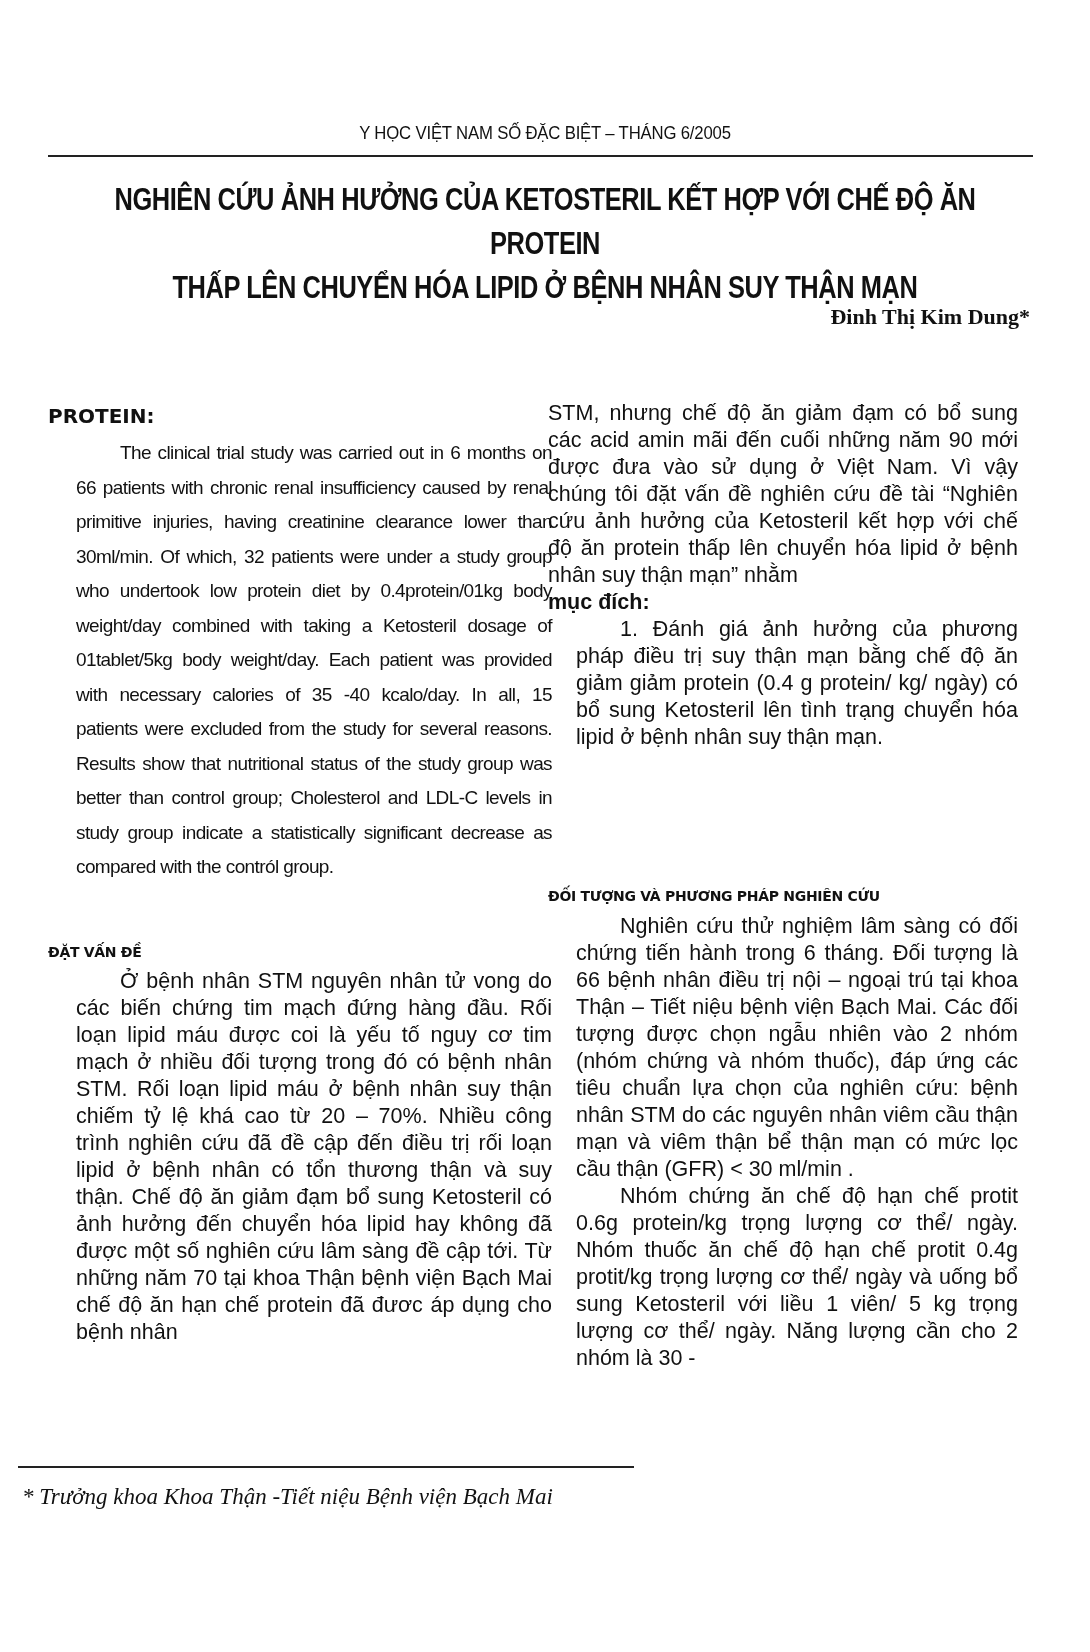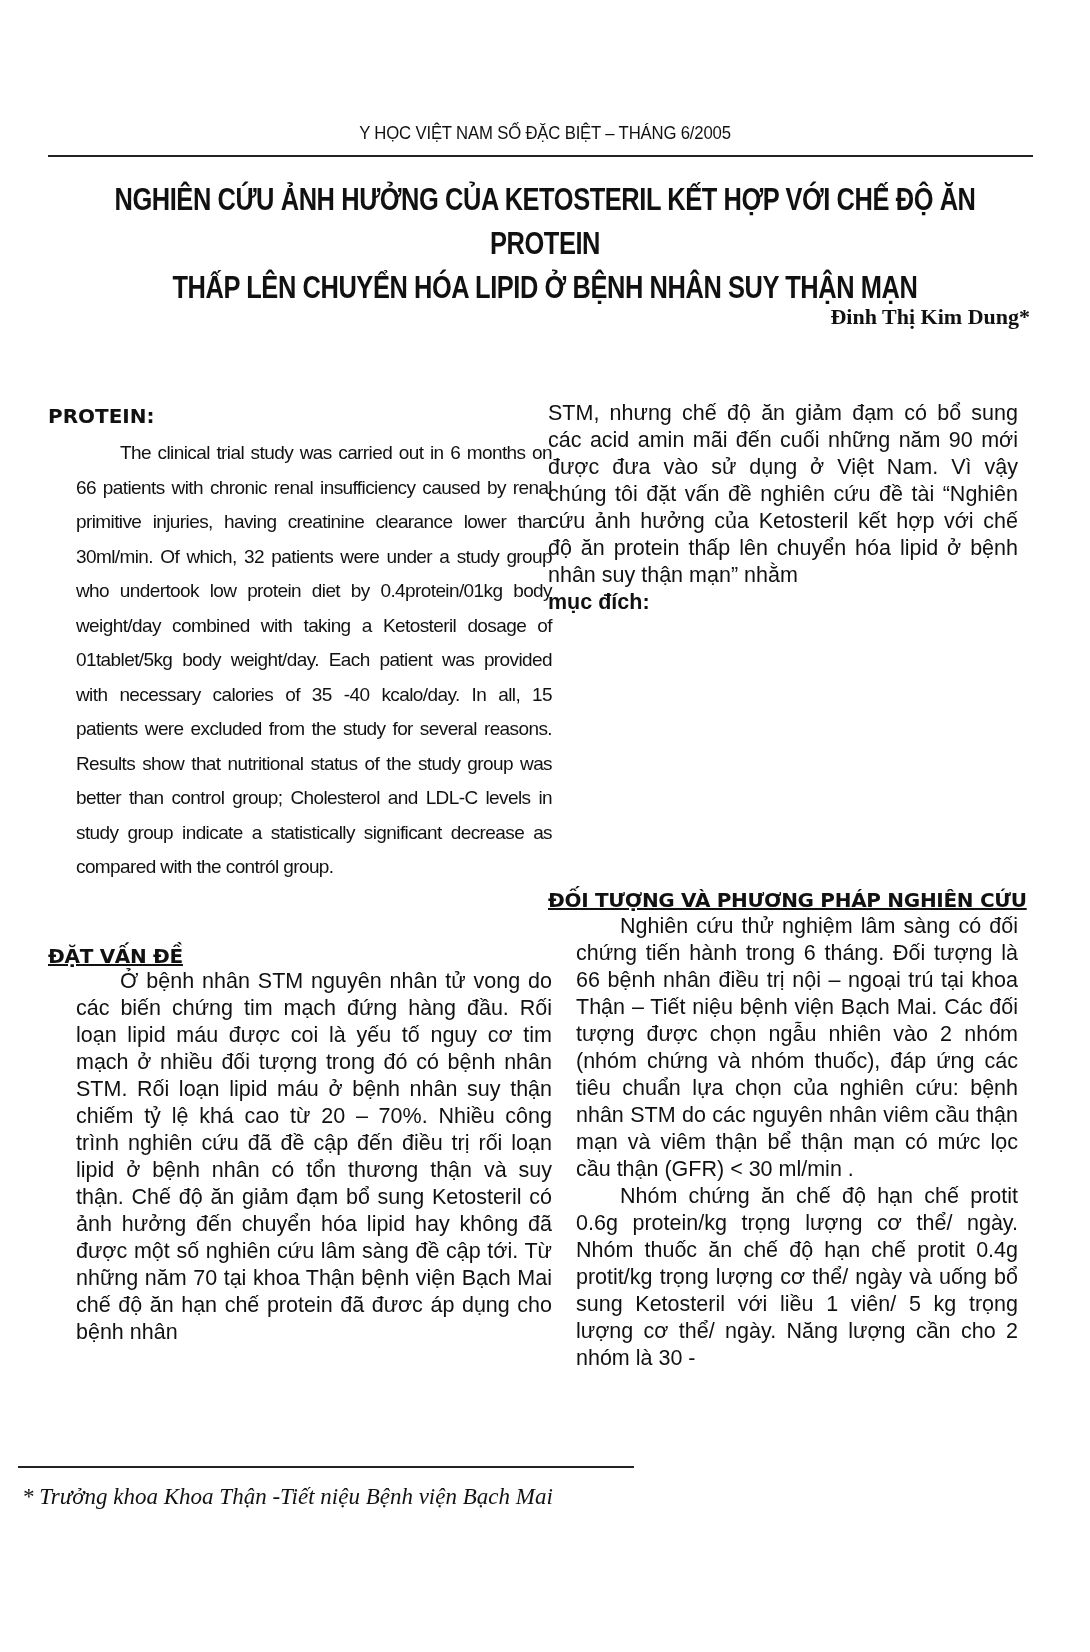--- a/index.html
+++ b/index.html
@@ -28,21 +28,21 @@
     position: absolute; top: 404px; left: 48px;
     font-family: "DejaVu Sans", sans-serif; font-weight: bold; font-size: 20px;
   }
   .summary-body {
     position: absolute; top: 436px; left: 48px; width: 476px;
     font-family: "Liberation Sans", sans-serif; font-size: 19px; line-height: 34.5px;
     text-align: justify; letter-spacing: -0.6px;
   }
   .indent { text-indent: 44px; margin-left: 28px; }
   .sec-head {
-    font-family: "DejaVu Sans", sans-serif; font-weight: bold; font-size: 20px; letter-spacing: -0.3px; text-decoration: underline;
+    font-family: "DejaVu Sans", sans-serif; font-weight: bold; font-size: 14px; letter-spacing: -0.3px;
   }
   .serif-body {
     font-family: Liberation Sans, sans-serif; font-size: 21.5px; line-height: 27px; text-align: justify;
   }
   .dvd-head { position: absolute; top: 944px; left: 48px; }
   .dvd-body { position: absolute; top: 968px; left: 48px; width: 476px; }
   .right-top { position: absolute; top: 400px; left: 548px; width: 470px; }
   .muc-dich { font-weight: bold; }
   .dt-head { position: absolute; top: 888px; left: 548px; }
   .dt-body { position: absolute; top: 913px; left: 548px; width: 470px; }
@@ -72,20 +72,21 @@
 
 <div class="summary-head">PROTEIN:</div>
 <p class="summary-body indent">The clinical trial study was carried out in 6 months on 66 patients with chronic renal insufficiency caused by renal primitive injuries, having creatinine clearance lower than 30ml/min. Of which, 32 patients were under a study group who undertook low protein diet by 0.4protein/01kg body weight/day combined with taking a Ketosteril dosage of  01tablet/5kg body weight/day. Each patient was provided with necessary calories of  35 -40 kcalo/day. In all, 15 patients were excluded from the study for several reasons. Results show that nutritional status of the study group was better than control group; Cholesterol and LDL-C levels in study group indicate a statistically significant decrease as compared with the contról group.</p>
 
 <div class="dvd-head sec-head">ĐẶT VẤN ĐỀ</div>
 <p class="dvd-body serif-body indent">Ở bệnh nhân STM nguyên nhân tử vong do các biến chứng tim mạch đứng hàng đầu. Rối loạn lipid máu được coi là yếu tố nguy cơ tim mạch ở nhiều đối tượng trong đó có bệnh nhân STM. Rối loạn lipid máu ở bệnh nhân suy thận chiếm tỷ lệ khá cao từ 20 – 70%. Nhiều công trình nghiên cứu đã đề cập đến điều trị  rối loạn lipid ở bệnh nhân có tổn thương thận và suy thận. Chế độ ăn giảm đạm bổ sung Ketosteril có ảnh hưởng đến chuyển hóa lipid hay không đã được một số nghiên cứu lâm sàng đề cập tới. Từ những năm 70 tại khoa Thận bệnh viện Bạch Mai chế độ ăn hạn chế protein đã đươc áp dụng cho bệnh nhân</p>
 
 <div class="right-top serif-body">
   <p>STM, nhưng chế độ ăn giảm đạm có bổ sung các acid amin mãi đến cuối những năm 90 mới được đưa vào sử dụng ở Việt Nam. Vì vậy chúng tôi đặt vấn đề nghiên cứu đề tài “Nghiên cứu ảnh hưởng của Ketosteril kết hợp với chế độ ăn protein thấp lên chuyển hóa lipid ở bệnh nhân suy thận mạn” nhằm</p>
   <p class="muc-dich">mục đích:</p>
+  <p class="indent">1. Đánh giá ảnh hưởng của phương pháp điều trị suy thận mạn bằng chế độ ăn giảm giảm protein (0.4 g protein/ kg/ ngày) có bổ sung Ketosteril lên tình trạng chuyển hóa lipid ở bệnh nhân suy thận mạn.</p>
 </div>
 
 <div class="dt-head sec-head">ĐỐI TƯỢNG VÀ PHƯƠNG PHÁP NGHIÊN CỨU</div>
 <div class="dt-body serif-body">
   <p class="indent">Nghiên cứu thử nghiệm lâm sàng có đối chứng tiến hành trong 6 tháng. Đối tượng là 66 bệnh nhân điều trị nội – ngoại trú tại khoa Thận – Tiết niệu bệnh viện Bạch Mai. Các đối tượng được chọn ngẫu nhiên vào 2 nhóm (nhóm chứng và nhóm thuốc), đáp ứng các tiêu chuẩn lựa chọn của nghiên cứu: bệnh nhân STM do các nguyên nhân viêm cầu thận mạn và viêm thận bể thận mạn có mức lọc cầu thận (GFR) &lt; 30 ml/min .</p>
   <p class="indent">Nhóm chứng ăn chế độ hạn chế protit 0.6g protein/kg trọng lượng cơ thể/ ngày. Nhóm thuốc ăn chế độ hạn chế protit 0.4g protit/kg trọng lượng cơ thể/ ngày và uống bổ sung Ketosteril với liều 1 viên/ 5 kg trọng lượng cơ thể/ ngày. Năng lượng cần cho 2 nhóm là 30 -</p>
 </div>
 
 <div class="footnote-rule"></div>
 <div class="footnote">*  Trưởng khoa Khoa Thận -Tiết niệu Bệnh viện Bạch Mai</div>

